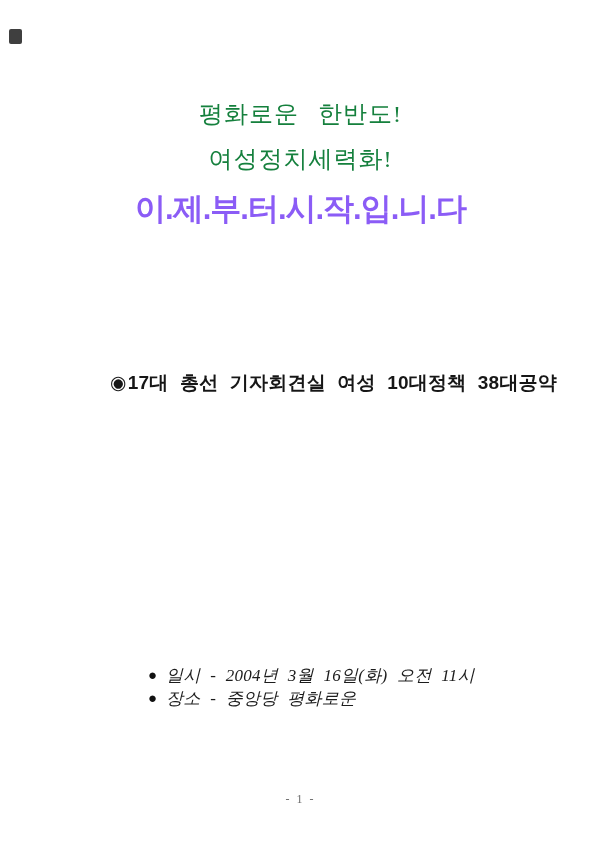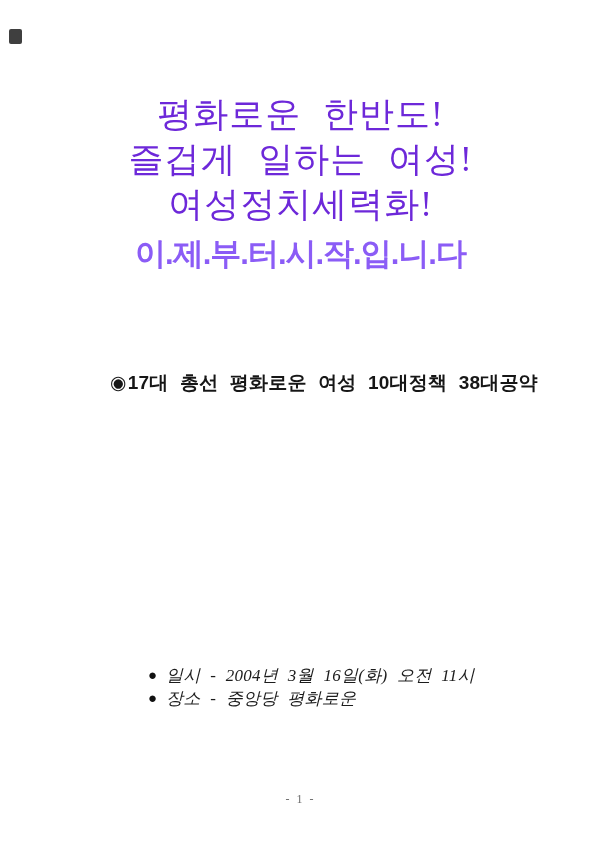--- a/index.html
+++ b/index.html
@@ -27,25 +27,25 @@
   }
   .headline {
     position: absolute;
     top: 92px;
     left: 0;
     width: 100%;
     text-align: center;
   }
   .h-line {
     display: block;
-    font-size: 35px;
+    font-size: 24px;
     line-height: 45px;
     letter-spacing: 1px;
     word-spacing: 12px;
-    color: #6d28d9;
+    color: #15803d;
   }
   .h-em {
     display: block;
     margin-top: 2px;
     font-family: "Liberation Sans", "DejaVu Sans", sans-serif;
     font-weight: bold;
     font-size: 31px;
     line-height: 50px;
     letter-spacing: -1px;
     color: #8b5cf6;
@@ -104,27 +104,26 @@
 </style>
 </head>
 <body>
 
 <div class="page">
 
   <div class="scan-mark"></div>
 
   <div class="headline">
     <span class="h-line">평화로운 한반도!</span>
-    <span class="h-line">즐겁게 일하는 여성!</span>
     <span class="h-line">여성정치세력화!</span>
     <span class="h-em">이.제.부.터.시.작.입.니.다</span>
   </div>
 
   <div class="subtitle">
-    <span class="fisheye">◉</span><span>17대 총선 평화로운 여성 10대정책 38대공약</span>
+    <span class="fisheye">◉</span><span>17대 총선 기자회견실 여성 10대정책 38대공약</span>
   </div>
 
   <div class="details">
     <div class="detail-row">
       <span class="bullet">●</span>
       <span class="detail-text">일시 - 2004년 3월 16일(화) 오전 11시</span>
     </div>
     <div class="detail-row">
       <span class="bullet">●</span>
       <span class="detail-text">장소 - 중앙당 평화로운</span>

